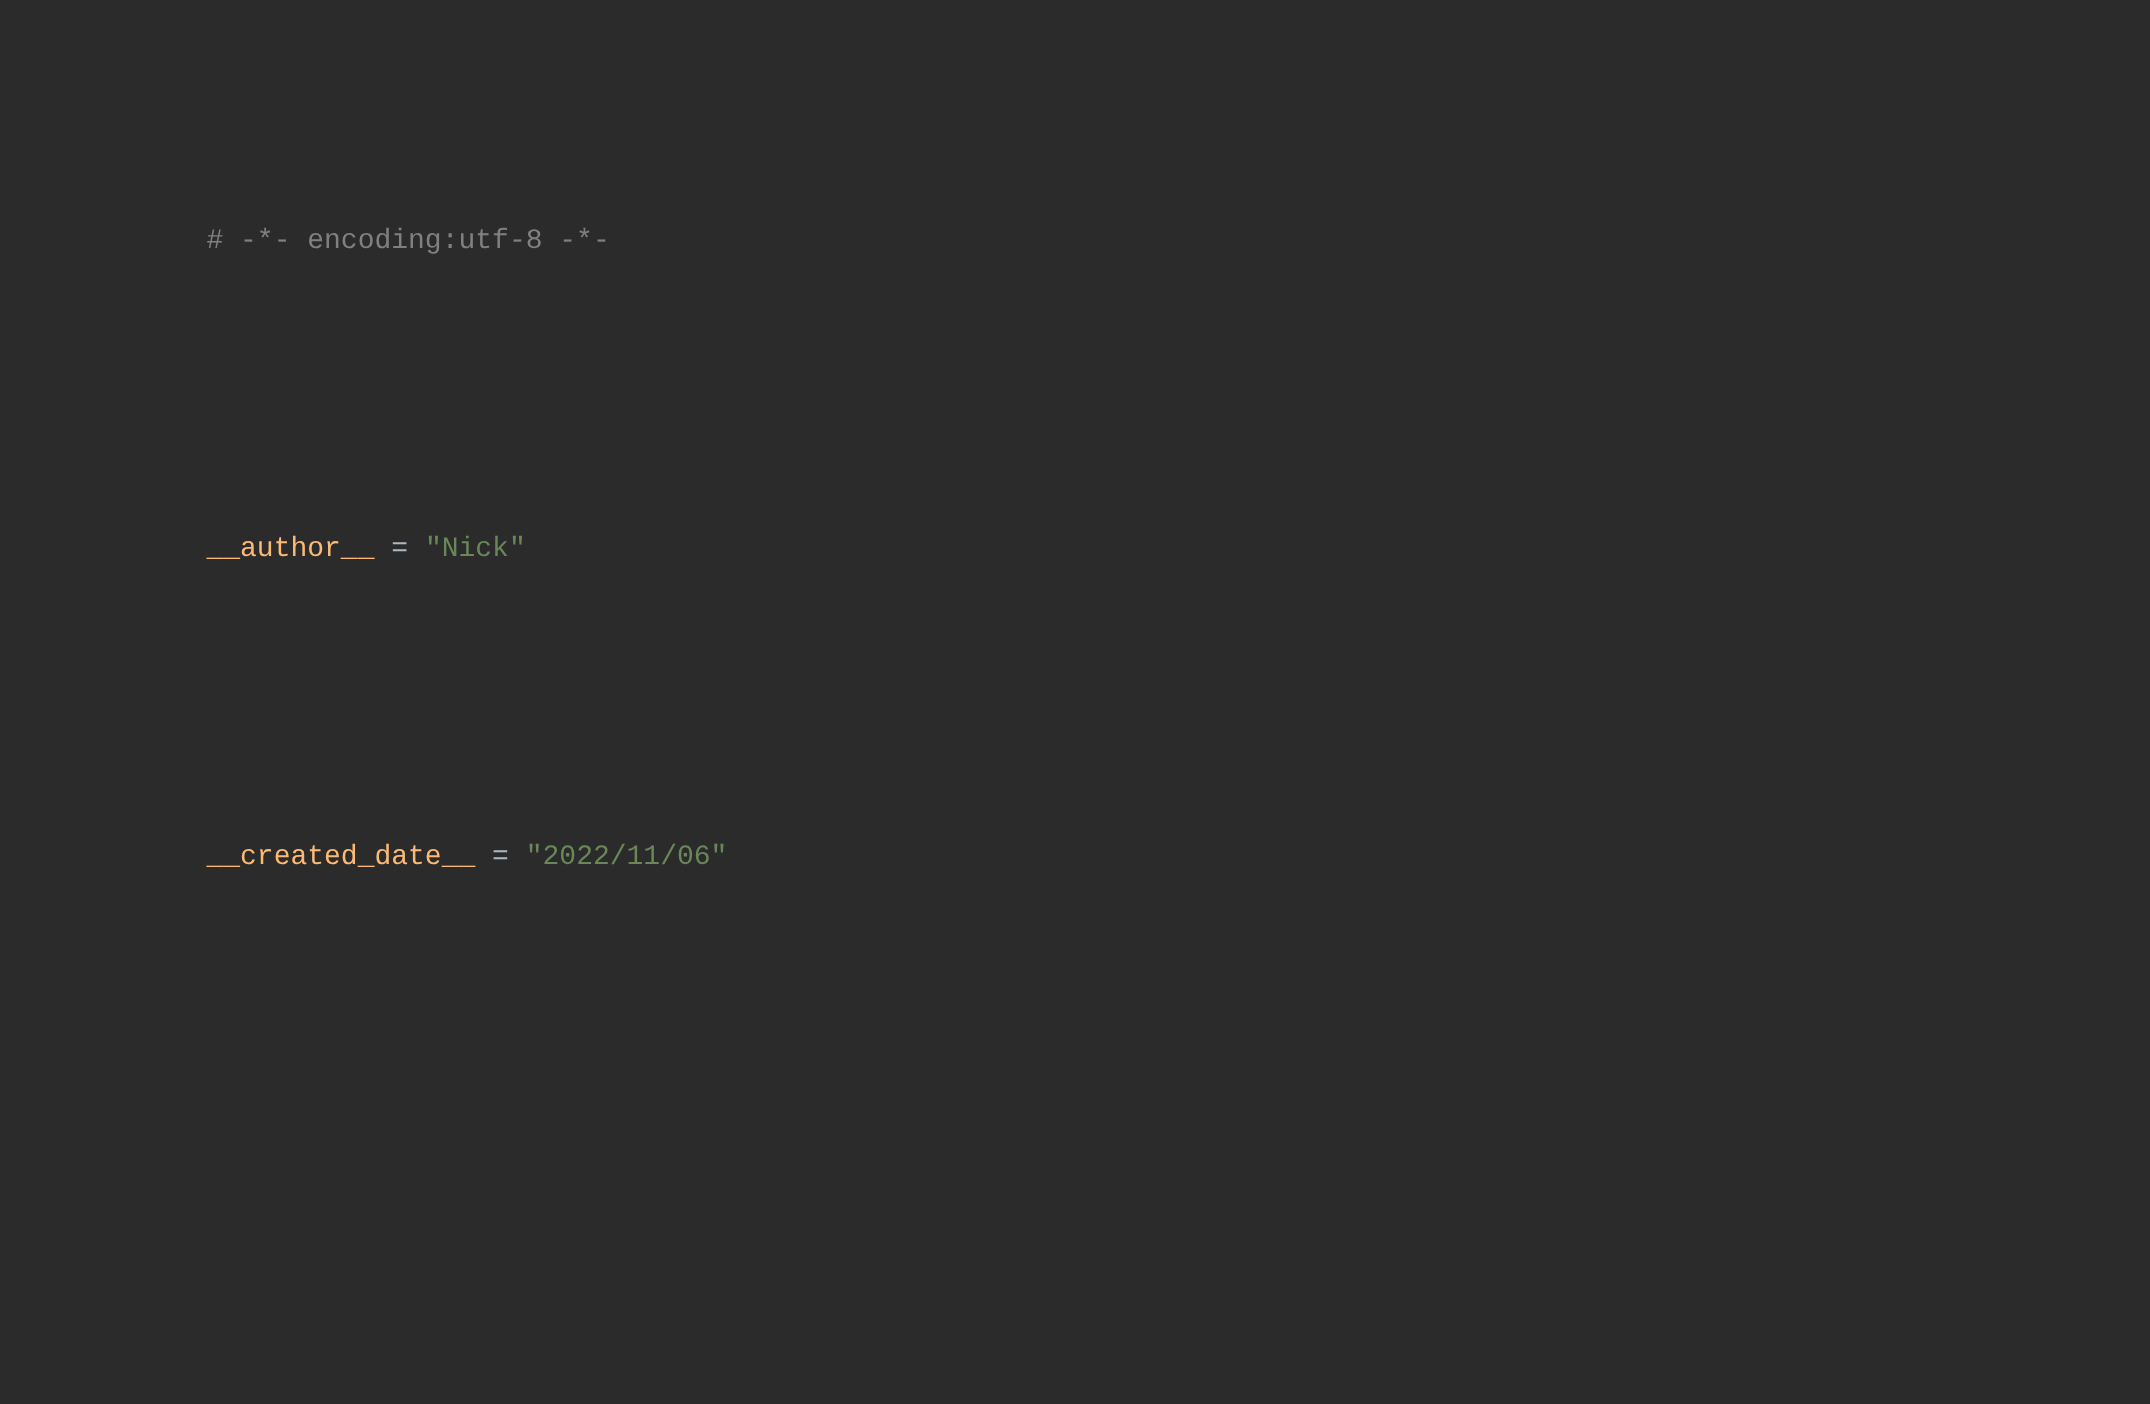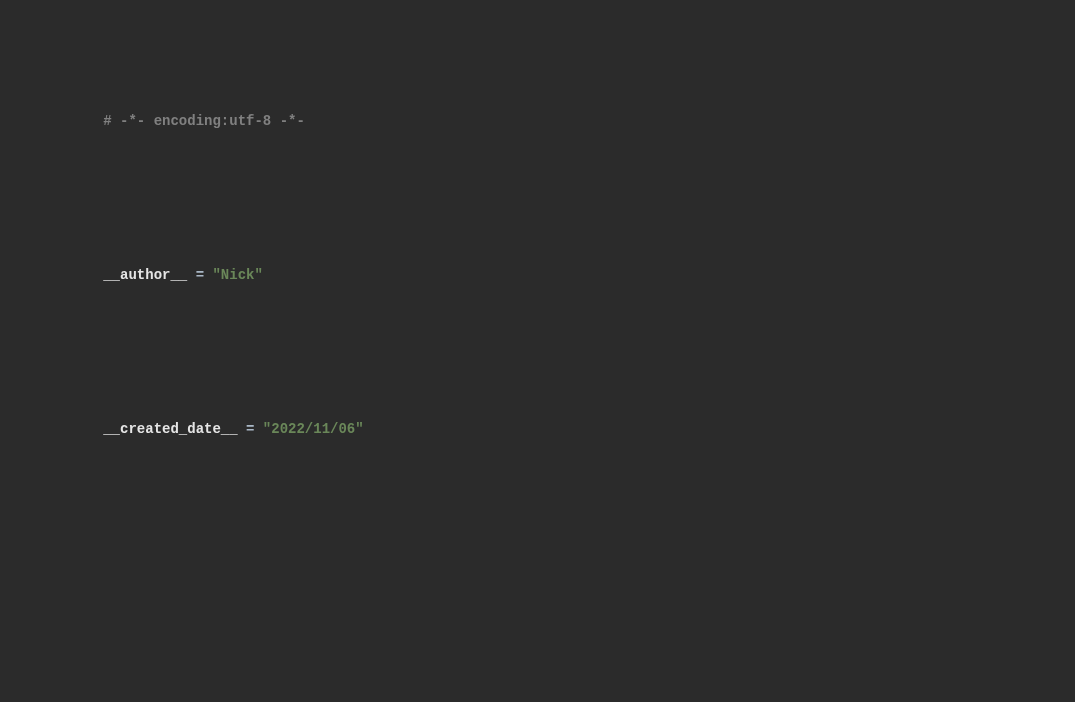--- a/index.html
+++ b/index.html
@@ -10,21 +10,20 @@
       color: #a9b7c6;
       width: 1075px;
       height: 702px;
       overflow: hidden;
     }
     .code-editor {
       background-color: #2b2b2b;
       width: 100%;
       height: 100%;
       position: relative;
-      font-weight: bold;
     }
     .code-content {
       padding: 0;
       line-height: 22px;
       white-space: pre;
       position: relative;
     }
     .line {
       display: flex;
       align-items: center;
@@ -32,21 +31,21 @@
       padding-left: 6px;
       position: relative;
     }
     .line-content {
       padding-left: 16px;
     }
     
     .kw-comment { color: #808080; }
     .kw-string { color: #6a8759; }
     .kw-var { color: #a9b7c6; }
-    .kw-special { color: #e5e5e5; }
+    .kw-special { color: #fdba74; }
     .fold-placeholder {
       display: inline-block;
       width: 14px;
     }
   </style>
 </head>
 <body>
 
 <div class="code-editor">
   <div class="code-content">

